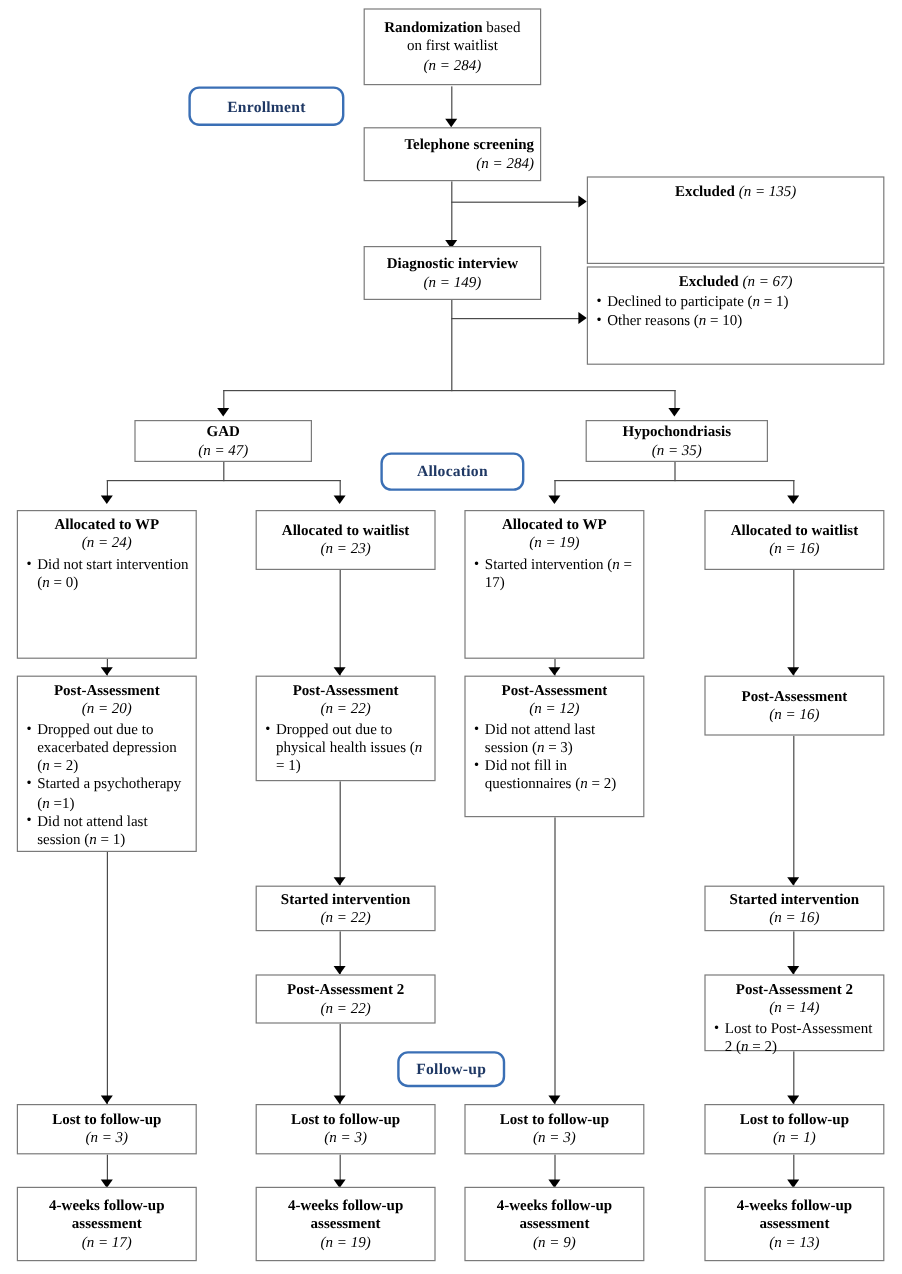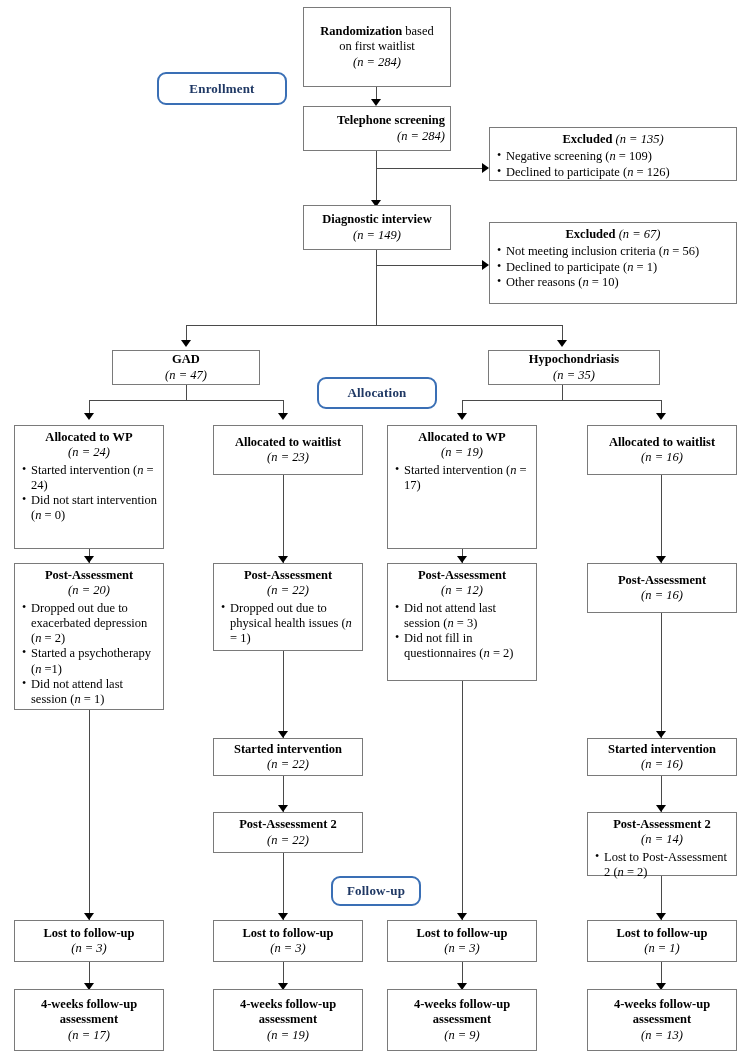--- a/index.html
+++ b/index.html
@@ -151,76 +151,70 @@
 
   <div class="vline" style="left:89px;top:962px;height:27px;"></div>
   <div class="arrow" style="left:84px;top:983px;"></div>
   <div class="vline" style="left:283px;top:962px;height:27px;"></div>
   <div class="arrow" style="left:278px;top:983px;"></div>
   <div class="vline" style="left:462px;top:962px;height:27px;"></div>
   <div class="arrow" style="left:457px;top:983px;"></div>
   <div class="vline" style="left:661px;top:962px;height:27px;"></div>
   <div class="arrow" style="left:656px;top:983px;"></div>
 
-  <div class="box" style="left:303px;top:7px;width:148px;height:80px;display:flex;flex-direction:column;justify-content:center;">
+  <div class="box" style="left:303px;top:7px;width:148px;height:64px;display:flex;flex-direction:column;justify-content:center;">
     <div class="ctr"><span class="hdr">Randomization</span><span> based</span></div>
     <div class="ctr">on first waitlist</div>
     <div class="ctr ital">(<i>n</i> = 284)</div>
   </div>
 
   <div class="stage" style="left:157px;top:72px;width:130px;height:33px;">
     <span>Enrollment</span>
   </div>
 
   <div class="box" style="left:303px;top:106px;width:148px;height:45px;display:flex;flex-direction:column;justify-content:center;align-items:flex-end;">
     <div class="ctr hdr">Telephone screening</div>
     <div class="ctr ital">(<i>n</i> = 284)</div>
   </div>
 
-  <div class="box" style="left:489px;top:127px;width:248px;height:54px;">
+  <div class="box" style="left:489px;top:147px;width:248px;height:73px;">
     <div class="ctr"><span class="hdr">Excluded</span><span class="ital"> (<i>n</i> = 135)</span></div>
-    <ul>
-      <li>Negative screening (<i>n</i> = 109)</li>
-      <li>Declined to participate (<i>n</i> = 126)</li>
-    </ul>
   </div>
 
   <div class="box" style="left:303px;top:205px;width:148px;height:45px;display:flex;flex-direction:column;justify-content:center;">
     <div class="ctr hdr">Diagnostic interview</div>
     <div class="ctr ital">(<i>n</i> = 149)</div>
   </div>
 
   <div class="box" style="left:489px;top:222px;width:248px;height:82px;">
     <div class="ctr"><span class="hdr">Excluded</span><span class="ital"> (<i>n</i> = 67)</span></div>
     <ul>
-      <li>Not meeting inclusion criteria (<i>n</i> = 56)</li>
       <li>Declined to participate (<i>n</i> = 1)</li>
       <li>Other reasons (<i>n</i> = 10)</li>
     </ul>
   </div>
 
   <div class="box" style="left:112px;top:350px;width:148px;height:35px;display:flex;flex-direction:column;justify-content:center;">
     <div class="ctr hdr">GAD</div>
     <div class="ctr ital">(<i>n</i> = 47)</div>
   </div>
 
   <div class="stage" style="left:317px;top:377px;width:120px;height:32px;">
     <span>Allocation</span>
   </div>
 
-  <div class="box" style="left:488px;top:350px;width:172px;height:35px;display:flex;flex-direction:column;justify-content:center;">
+  <div class="box" style="left:488px;top:350px;width:152px;height:35px;display:flex;flex-direction:column;justify-content:center;">
     <div class="ctr hdr">Hypochondriasis</div>
     <div class="ctr ital">(<i>n</i> = 35)</div>
   </div>
 
   <div class="box" style="left:14px;top:425px;width:150px;height:124px;">
     <div class="ctr hdr">Allocated to WP</div>
     <div class="ctr ital">(<i>n</i> = 24)</div>
     <ul>
-      <li>Started intervention (<i>n</i> = 24)</li>
       <li>Did not start intervention (<i>n</i> = 0)</li>
     </ul>
   </div>
 
   <div class="box" style="left:213px;top:425px;width:150px;height:50px;display:flex;flex-direction:column;justify-content:center;">
     <div class="ctr hdr">Allocated to waitlist</div>
     <div class="ctr ital">(<i>n</i> = 23)</div>
   </div>
 
   <div class="box" style="left:387px;top:425px;width:150px;height:124px;">

